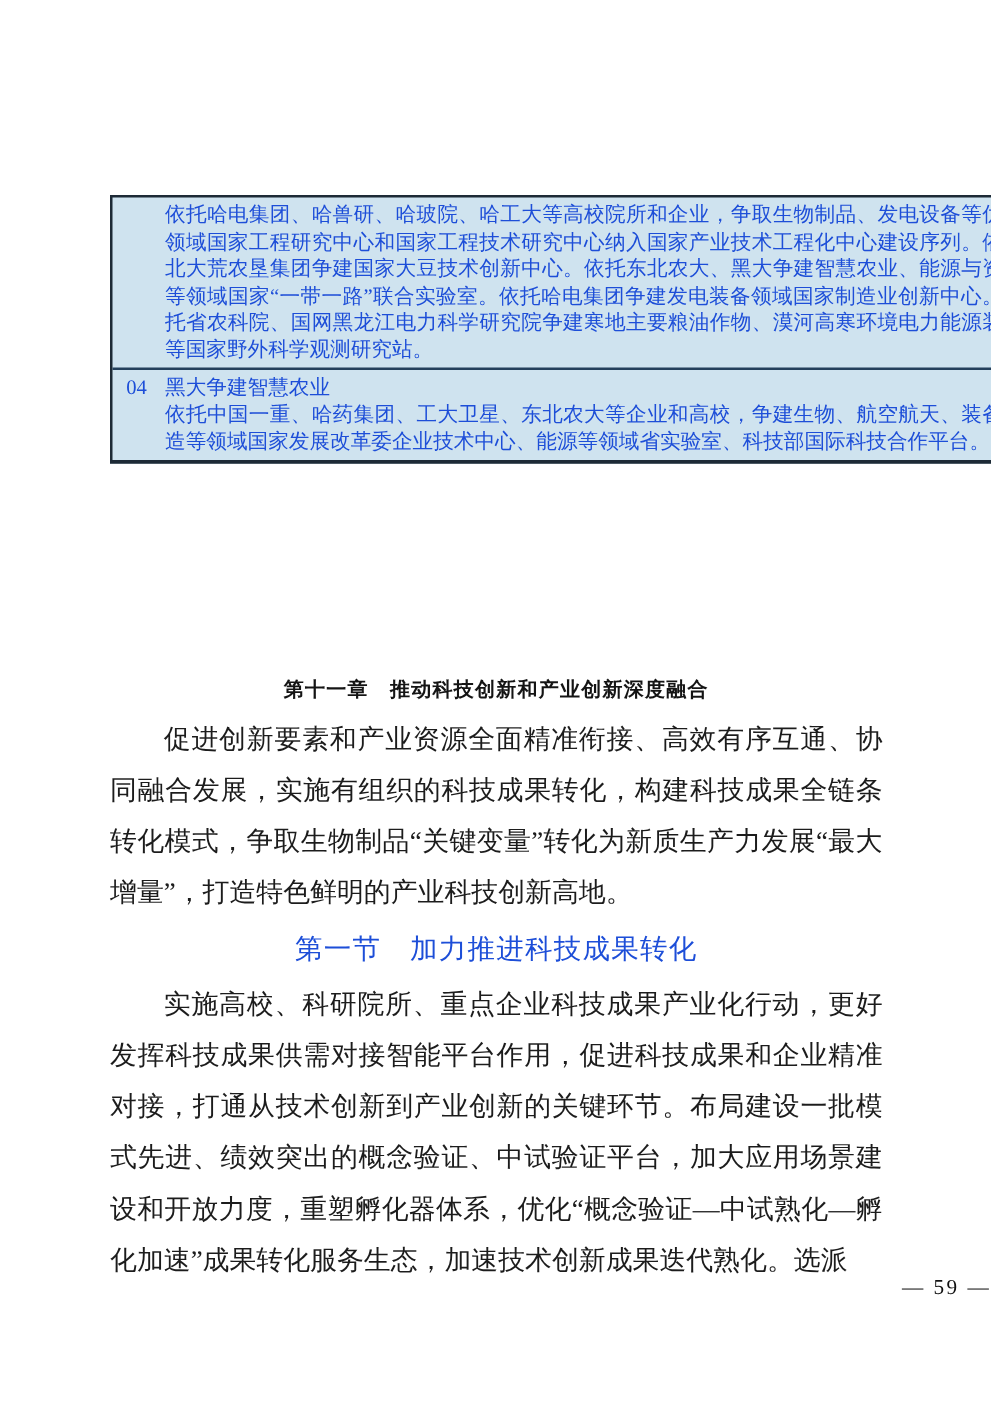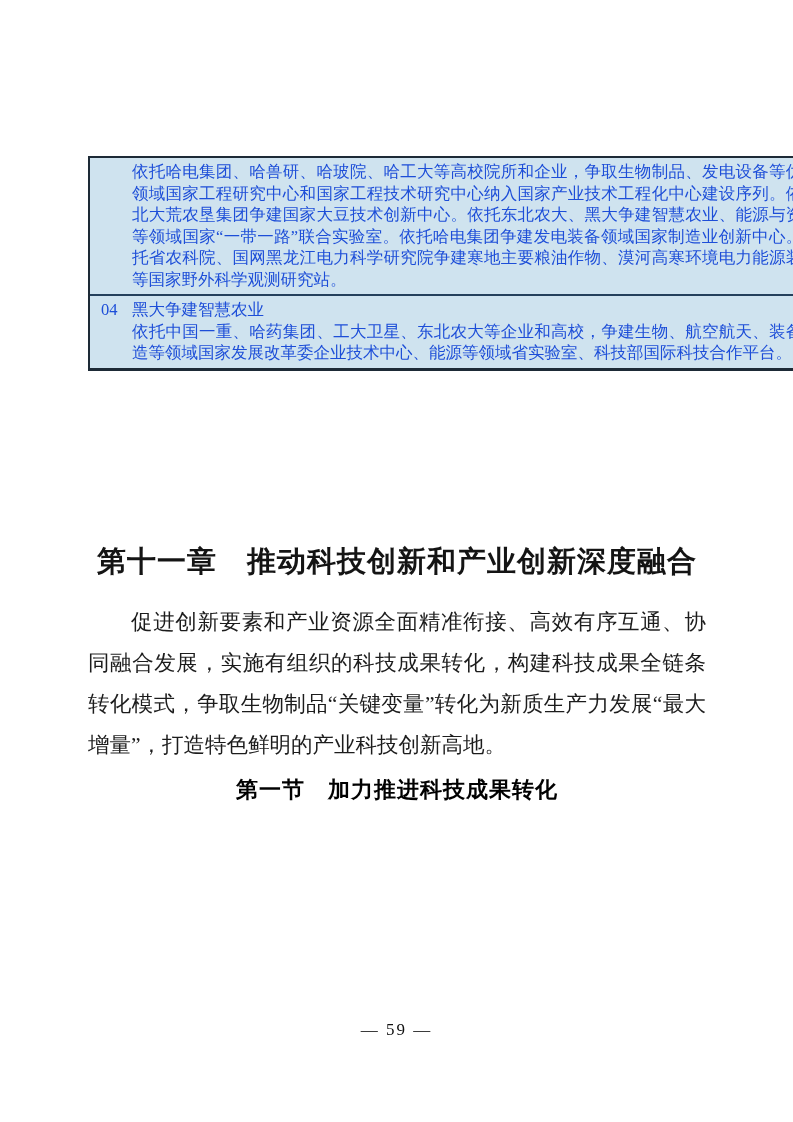--- a/index.html
+++ b/index.html
@@ -53,50 +53,50 @@
   
   .doc-body {
     position: absolute;
     left: 88px;
     top: 532px;
     width: 618px;
   }
   .chapter-title {
     text-align: center;
     font-weight: bold;
-    font-size: 29px;
+    font-size: 16px;
     color: #141414;
     margin-top: 10px;
-    margin-bottom: 20px;
+    margin-bottom: 8px;
     letter-spacing: 1px;
   }
   .para {
     font-size: 21.5px;
     line-height: 41px;
     text-align: justify;
     text-indent: 2em;
     color: #1c1c1c;
   }
   .section-title {
     text-align: center;
-    font-weight: bold;
+    font-weight: normal;
     font-size: 22px;
-    color: #000000;
+    color: #1d4ed8;
     margin-top: 9px;
     margin-bottom: 9px;
     letter-spacing: 1px;
   }
 
   
   .page-footer {
     position: absolute;
     left: 0;
     right: 0;
     top: 1020px;
-    text-align: center;
+    text-align: right;
     font-size: 17px;
     color: #111;
     letter-spacing: 2px;
   }
 </style>
 </head>
 <body>
 
 <div class="sheet">
 
@@ -115,17 +115,18 @@
       </div>
     </div>
 
 
   </div>
 
   <div class="doc-body">
     <div class="chapter-title">第十一章　推动科技创新和产业创新深度融合</div>
     <p class="para">促进创新要素和产业资源全面精准衔接、高效有序互通、协同融合发展，实施有组织的科技成果转化，构建科技成果全链条转化模式，争取生物制品“关键变量”转化为新质生产力发展“最大增量”，打造特色鲜明的产业科技创新高地。</p>
     <div class="section-title">第一节　加力推进科技成果转化</div>
+    <p class="para">实施高校、科研院所、重点企业科技成果产业化行动，更好发挥科技成果供需对接智能平台作用，促进科技成果和企业精准对接，打通从技术创新到产业创新的关键环节。布局建设一批模式先进、绩效突出的概念验证、中试验证平台，加大应用场景建设和开放力度，重塑孵化器体系，优化“概念验证—中试熟化—孵化加速”成果转化服务生态，加速技术创新成果迭代熟化。选派</p>
   </div>
 
   <div class="page-footer">— 59 —</div>
 
 </div>
 
 </body></html>

